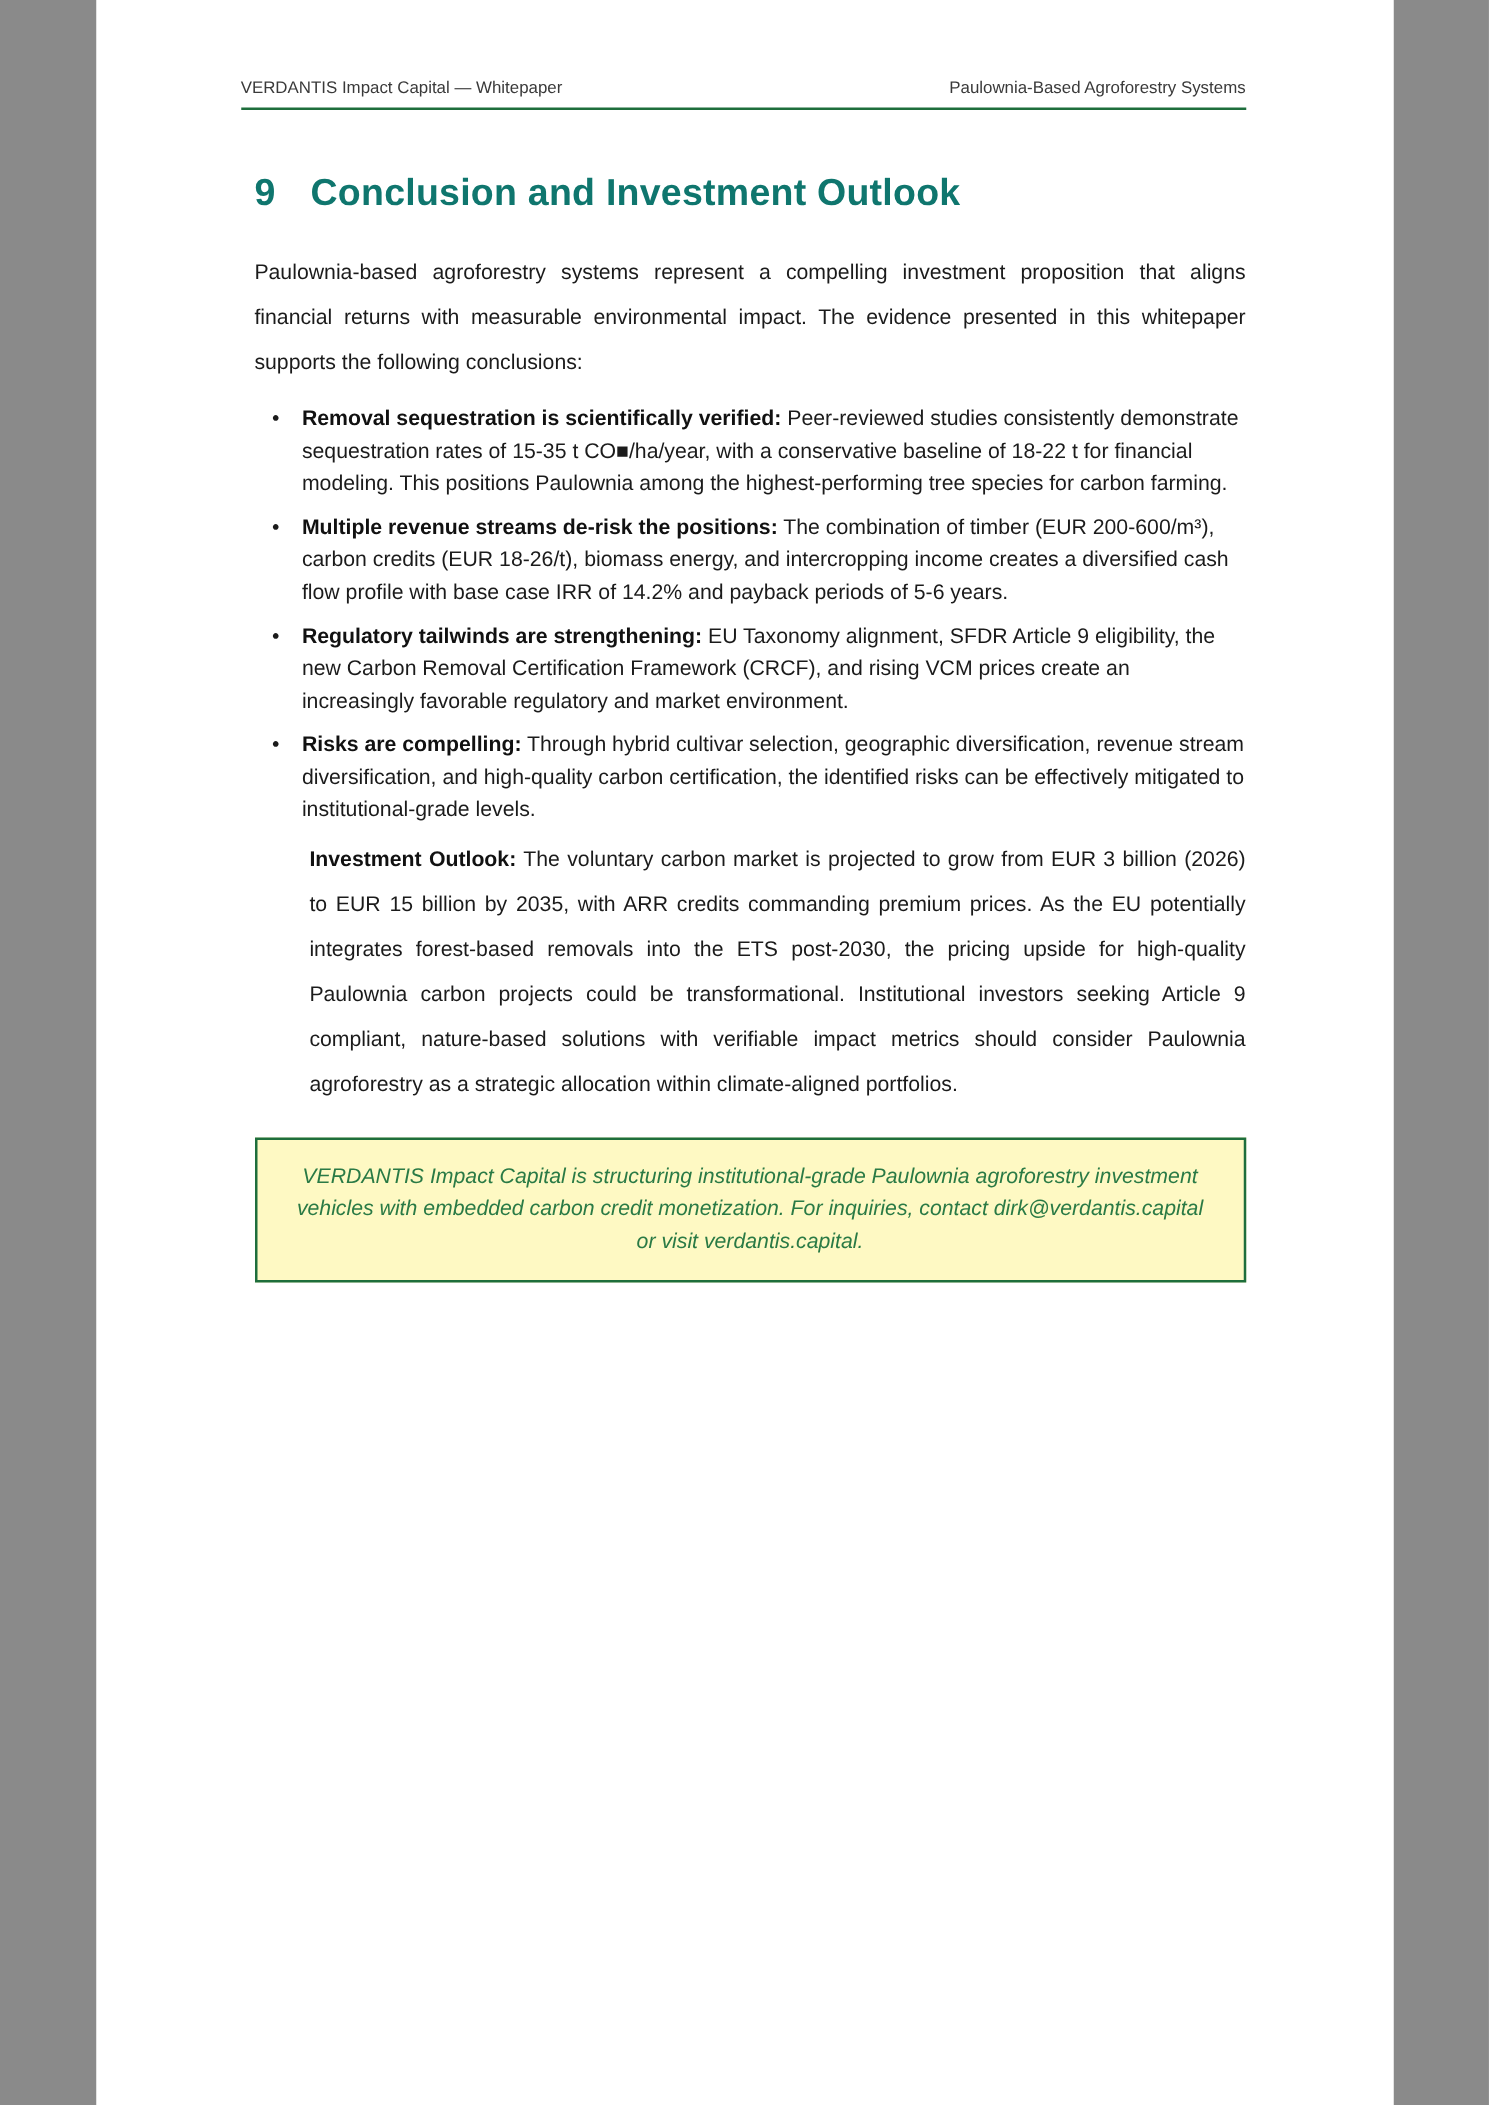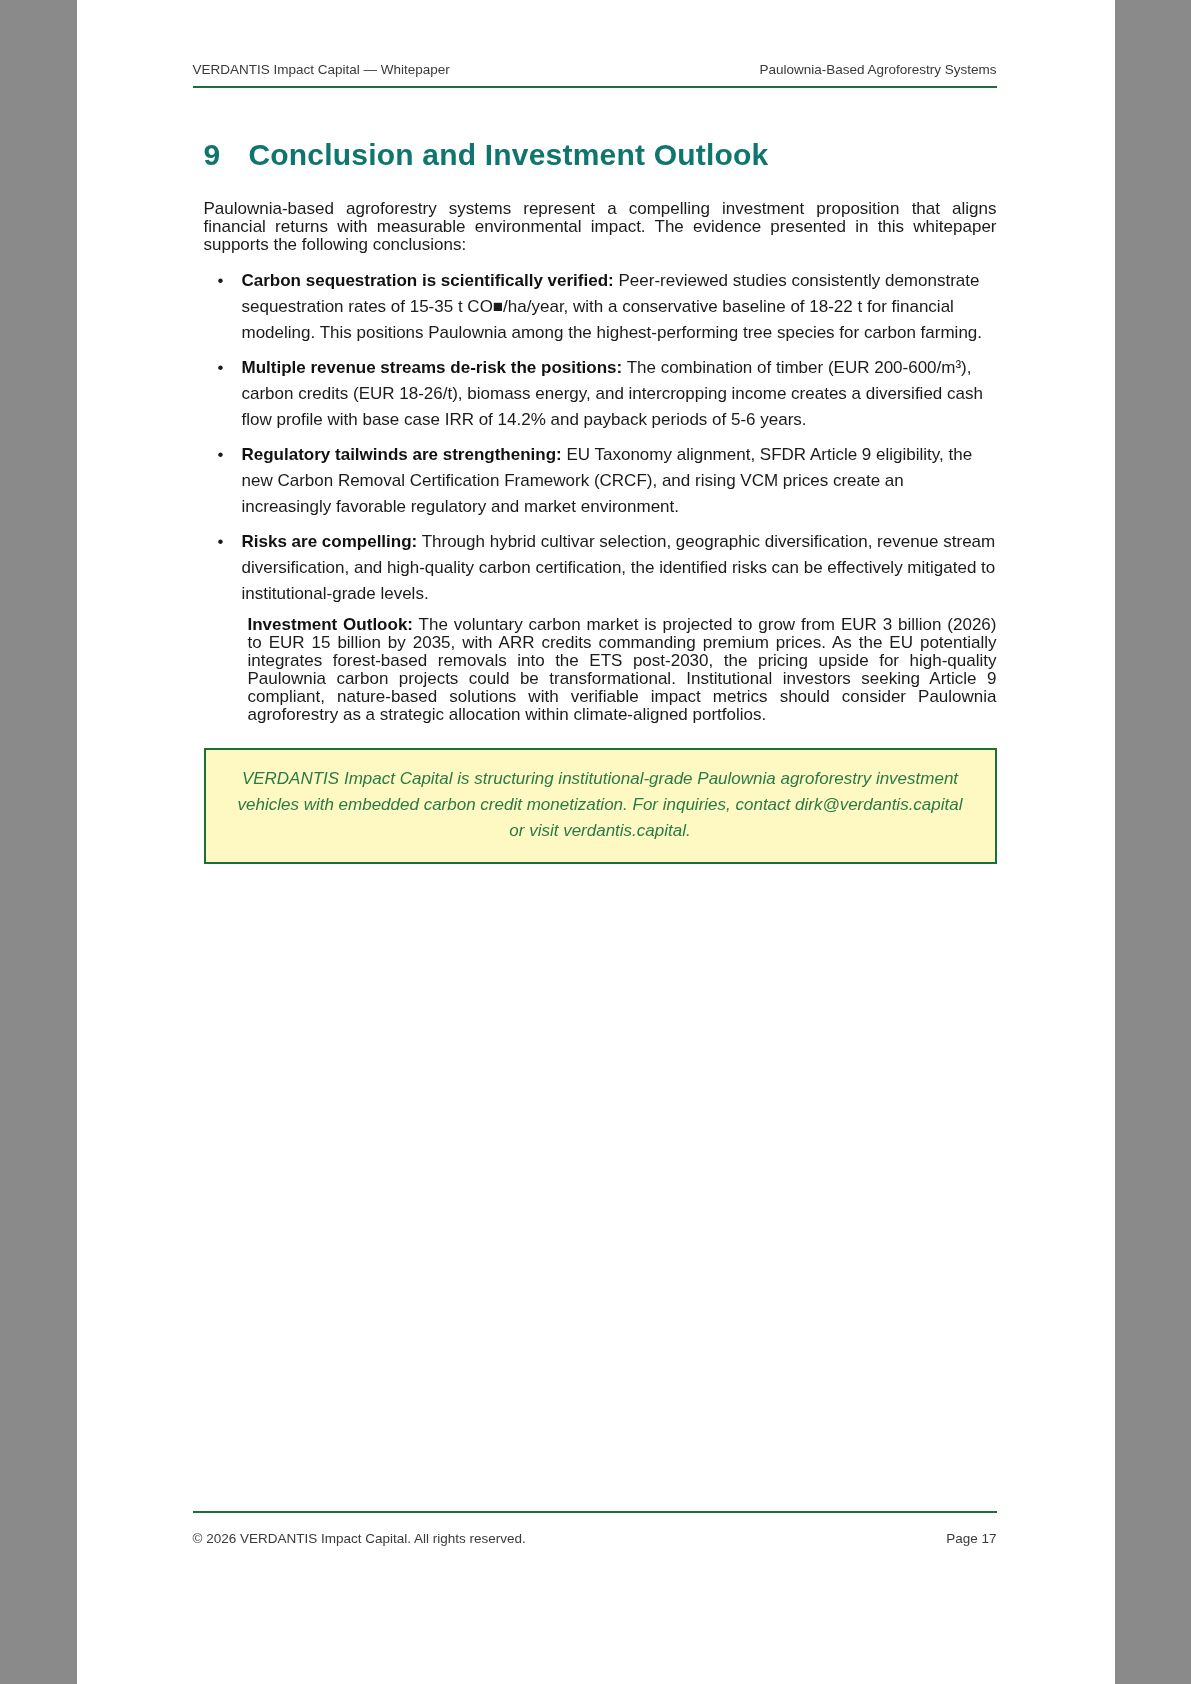--- a/index.html
+++ b/index.html
@@ -48,21 +48,21 @@
     color: #0f766e;
     font-size: 30px;
     font-weight: bold;
     letter-spacing: 0.2px;
     margin-bottom: 28px;
   }
   h1 .section-number { margin-right: 28px; }
 
   p.body-par {
     font-size: 17px;
-    line-height: 18px;
+    line-height: 36px;
     text-align: justify;
     color: #1b1b1b;
   }
 
   ul.bullets {
     list-style: none;
     margin: 14px 0 6px 14px;
   }
   ul.bullets li {
     position: relative;
@@ -127,21 +127,21 @@
 
     <h1 class="section-title">
       <span class="section-number">9</span><span>Conclusion and Investment Outlook</span>
     </h1>
 
     <p class="body-par">Paulownia-based agroforestry systems represent a compelling investment proposition that aligns financial returns with measurable environmental impact. The evidence presented in this whitepaper supports the following conclusions:</p>
 
     <ul class="bullets">
       <li>
         <span class="marker">•</span>
-        <strong>Carbon sequestration is scientifically verified:</strong>
+        <strong>Removal sequestration is scientifically verified:</strong>
         <span>Peer-reviewed studies consistently demonstrate sequestration rates of 15-35 t CO■/ha/year, with a conservative baseline of 18-22 t for financial modeling. This positions Paulownia among the highest-performing tree species for carbon farming.</span>
       </li>
       <li>
         <span class="marker">•</span>
         <strong>Multiple revenue streams de-risk the positions:</strong>
         <span>The combination of timber (EUR 200-600/m³), carbon credits (EUR 18-26/t), biomass energy, and intercropping income creates a diversified cash flow profile with base case IRR of 14.2% and payback periods of 5-6 years.</span>
       </li>
       <li>
         <span class="marker">•</span>
         <strong>Regulatory tailwinds are strengthening:</strong>
@@ -158,21 +158,14 @@
       <strong>Investment Outlook:</strong>
       <span>The voluntary carbon market is projected to grow from EUR 3 billion (2026) to EUR 15 billion by 2035, with ARR credits commanding premium prices. As the EU potentially integrates forest-based removals into the ETS post-2030, the pricing upside for high-quality Paulownia carbon projects could be transformational. Institutional investors seeking Article 9 compliant, nature-based solutions with verifiable impact metrics should consider Paulownia agroforestry as a strategic allocation within climate-aligned portfolios.</span>
     </p>
 
     <div class="callout">
       <span>VERDANTIS Impact Capital is structuring institutional-grade Paulownia agroforestry investment vehicles with embedded carbon credit monetization. For inquiries, contact dirk@verdantis.capital or visit verdantis.capital.</span>
     </div>
 
   </div>
 
-  <div class="footer">
-    <div class="rule"></div>
-    <div class="footer-row">
-      <span>© 2026 VERDANTIS Impact Capital. All rights reserved.</span>
-      <span>Page 17</span>
-    </div>
-  </div>
 
 </div>
 
 </body></html>

